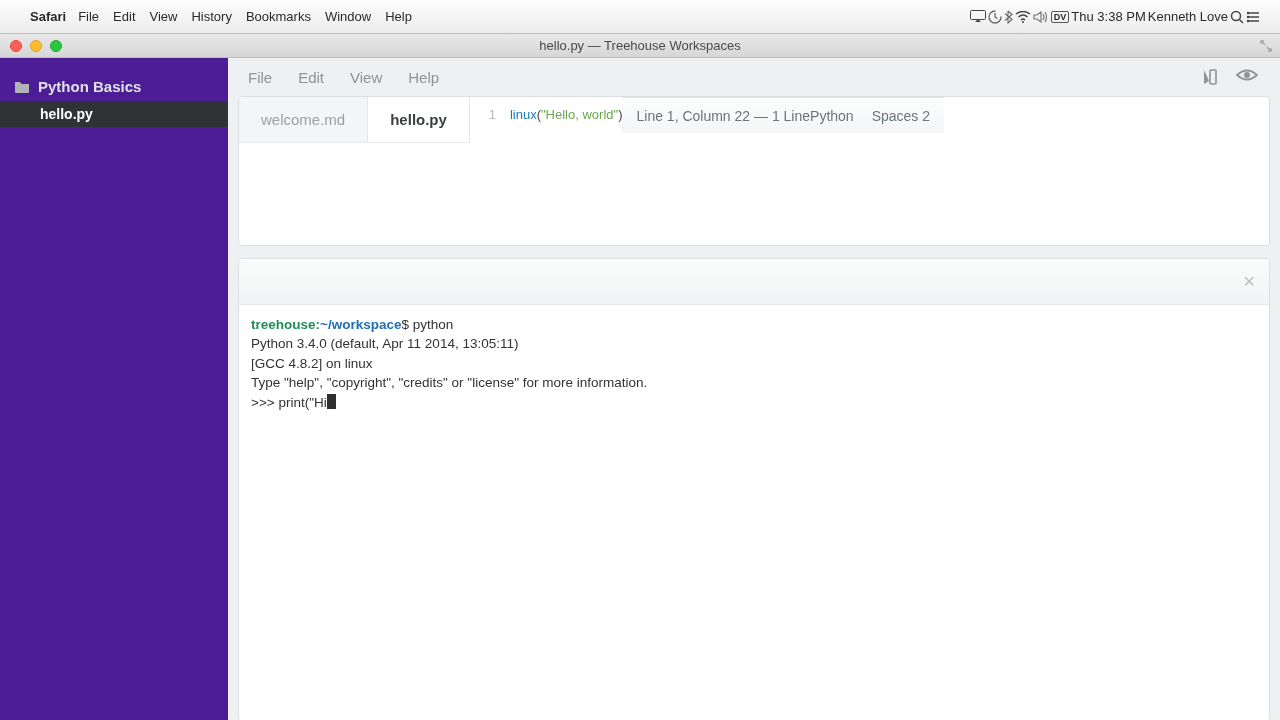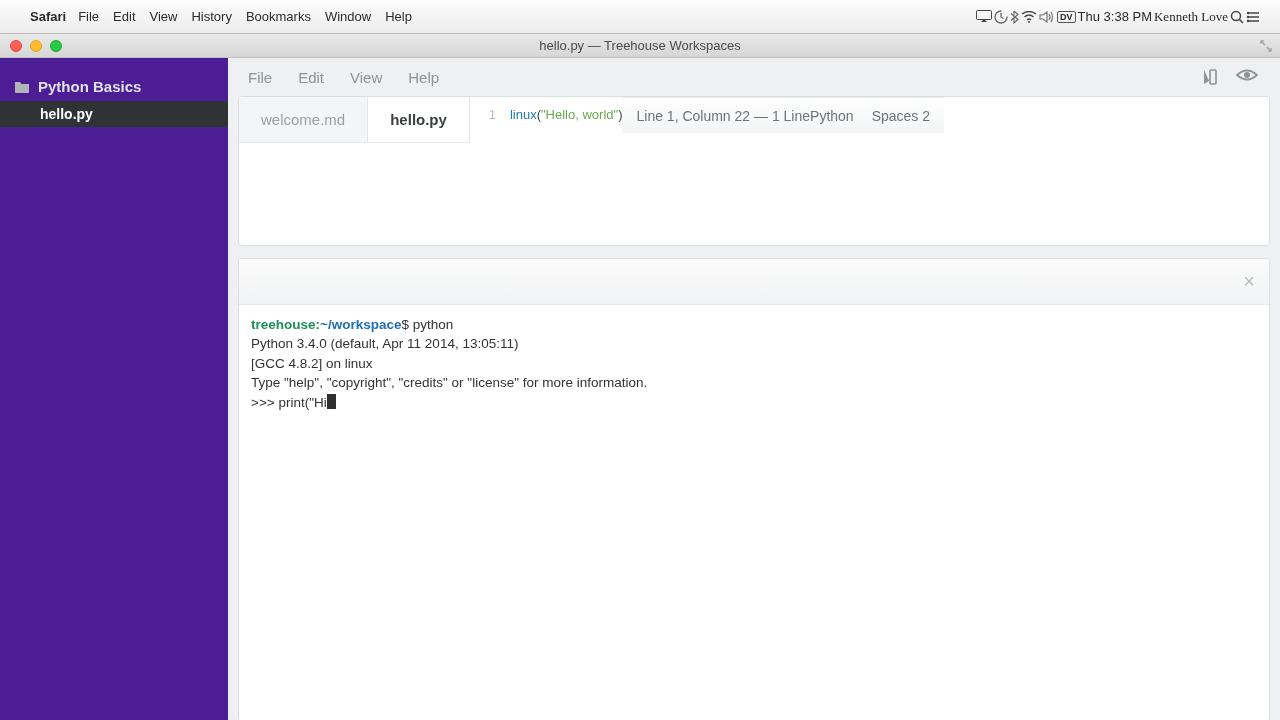--- a/index.html
+++ b/index.html
@@ -15,21 +15,21 @@
     padding: 0 20px;
   }
   .mac-menubar .apple { font-size: 14px; margin-right: 10px; }
   .mac-menubar .app-name { font-weight: 700; margin-right: 12px; }
   .mac-menubar .menu-item { margin-right: 14px; }
   .mac-menubar .spacer { flex: 1; }
   .mac-menubar .tray { display: flex; align-items: center; gap: 2px; }
   .mac-menubar .tray svg { display:block; }
   .tray .dv { border:1px solid #555; font-size:9px; font-weight:700; padding:0 2px; border-radius:2px; }
   .tray .clock { font-size:13px; }
-  .tray .user { font-size:13px;font-family:Liberation Serif, serif; }
+  .tray .user { font-size:13px; }
 
   
   .window-chrome {
     height: 24px; width: 100%;
     background: linear-gradient(#e9e9e9, #d6d6d6);
     border-bottom: 1px solid #bfbfbf;
     display: flex; align-items: center;
     position: relative;
     font-size: 13px; color: #4a4a4a;
   }

